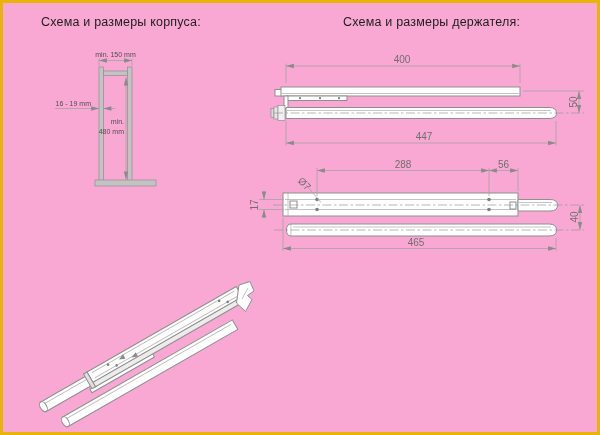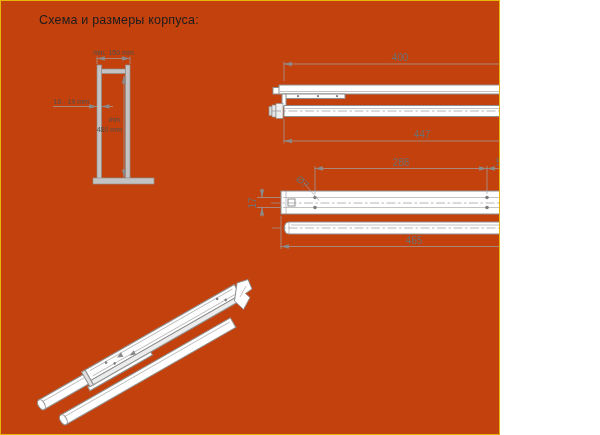--- a/index.html
+++ b/index.html
@@ -1,35 +1,36 @@
 <!DOCTYPE html>
 <html><head>
 <meta charset="utf-8">
 <style>
   html,body{margin:0;padding:0;background:#fff;}
-  #stage{position:relative;width:500px;height:435px;background:#c2410c;
-         border:1px solid #eab308;box-sizing:border-box;overflow:hidden;
+  #stage{position:relative;width:600px;height:435px;background:#f9a8d4;
+         border:3px solid #eab308;box-sizing:border-box;overflow:hidden;
          font-family:"Liberation Sans", sans-serif;}
   .title{position:absolute;font-size:12.5px;letter-spacing:.2px;color:#1d1d1d;white-space:nowrap;}
   svg{position:absolute;overflow:visible;}
   .ol{stroke:#8f8f8f;stroke-width:1;fill:#fff;}
   .thin{stroke:#9a9a9a;stroke-width:.6;fill:none;}
   .dl{stroke:#a0a0a0;stroke-width:.75;fill:none;}
   .cl{stroke:#9a9a9a;stroke-width:.7;fill:none;stroke-dasharray:9 2.5 2.5 2.5;}
   .metal{fill:#c3c3c3;stroke:#8f8f8f;stroke-width:.7;}
   .dt{font-family:"Liberation Sans",sans-serif;font-size:10px;fill:#6f6f6f;}
   .dt2{font-family:"Liberation Sans",sans-serif;font-size:7px;fill:#4f4f4f;}
   .dot{fill:#7d7d7d;stroke:none;}
 </style>
 </head>
 <body>
 
 <div id="stage">
 
   <div class="title" style="left:38px;top:12px;">Схема и размеры корпуса:</div>
+  <div class="title" style="left:340px;top:12px;">Схема и размеры держателя:</div>
 
   <svg style="left:0;top:0;" width="220" height="240" viewBox="0 0 220 240">
     <defs>
       <marker id="aE0" markerWidth="9" markerHeight="6" refX="8.4" refY="3" orient="auto" markerUnits="userSpaceOnUse">
         <path d="M0.5,0.8 L8.4,3 L0.5,5.2 Z" fill="#8a8a8a"></path>
         </marker>
       <marker id="aS0" markerWidth="9" markerHeight="6" refX="0.6" refY="3" orient="auto" markerUnits="userSpaceOnUse">
         <path d="M8.5,0.8 L0.6,3 L8.5,5.2 Z" fill="#8a8a8a"></path>
         </marker>
     </defs>

